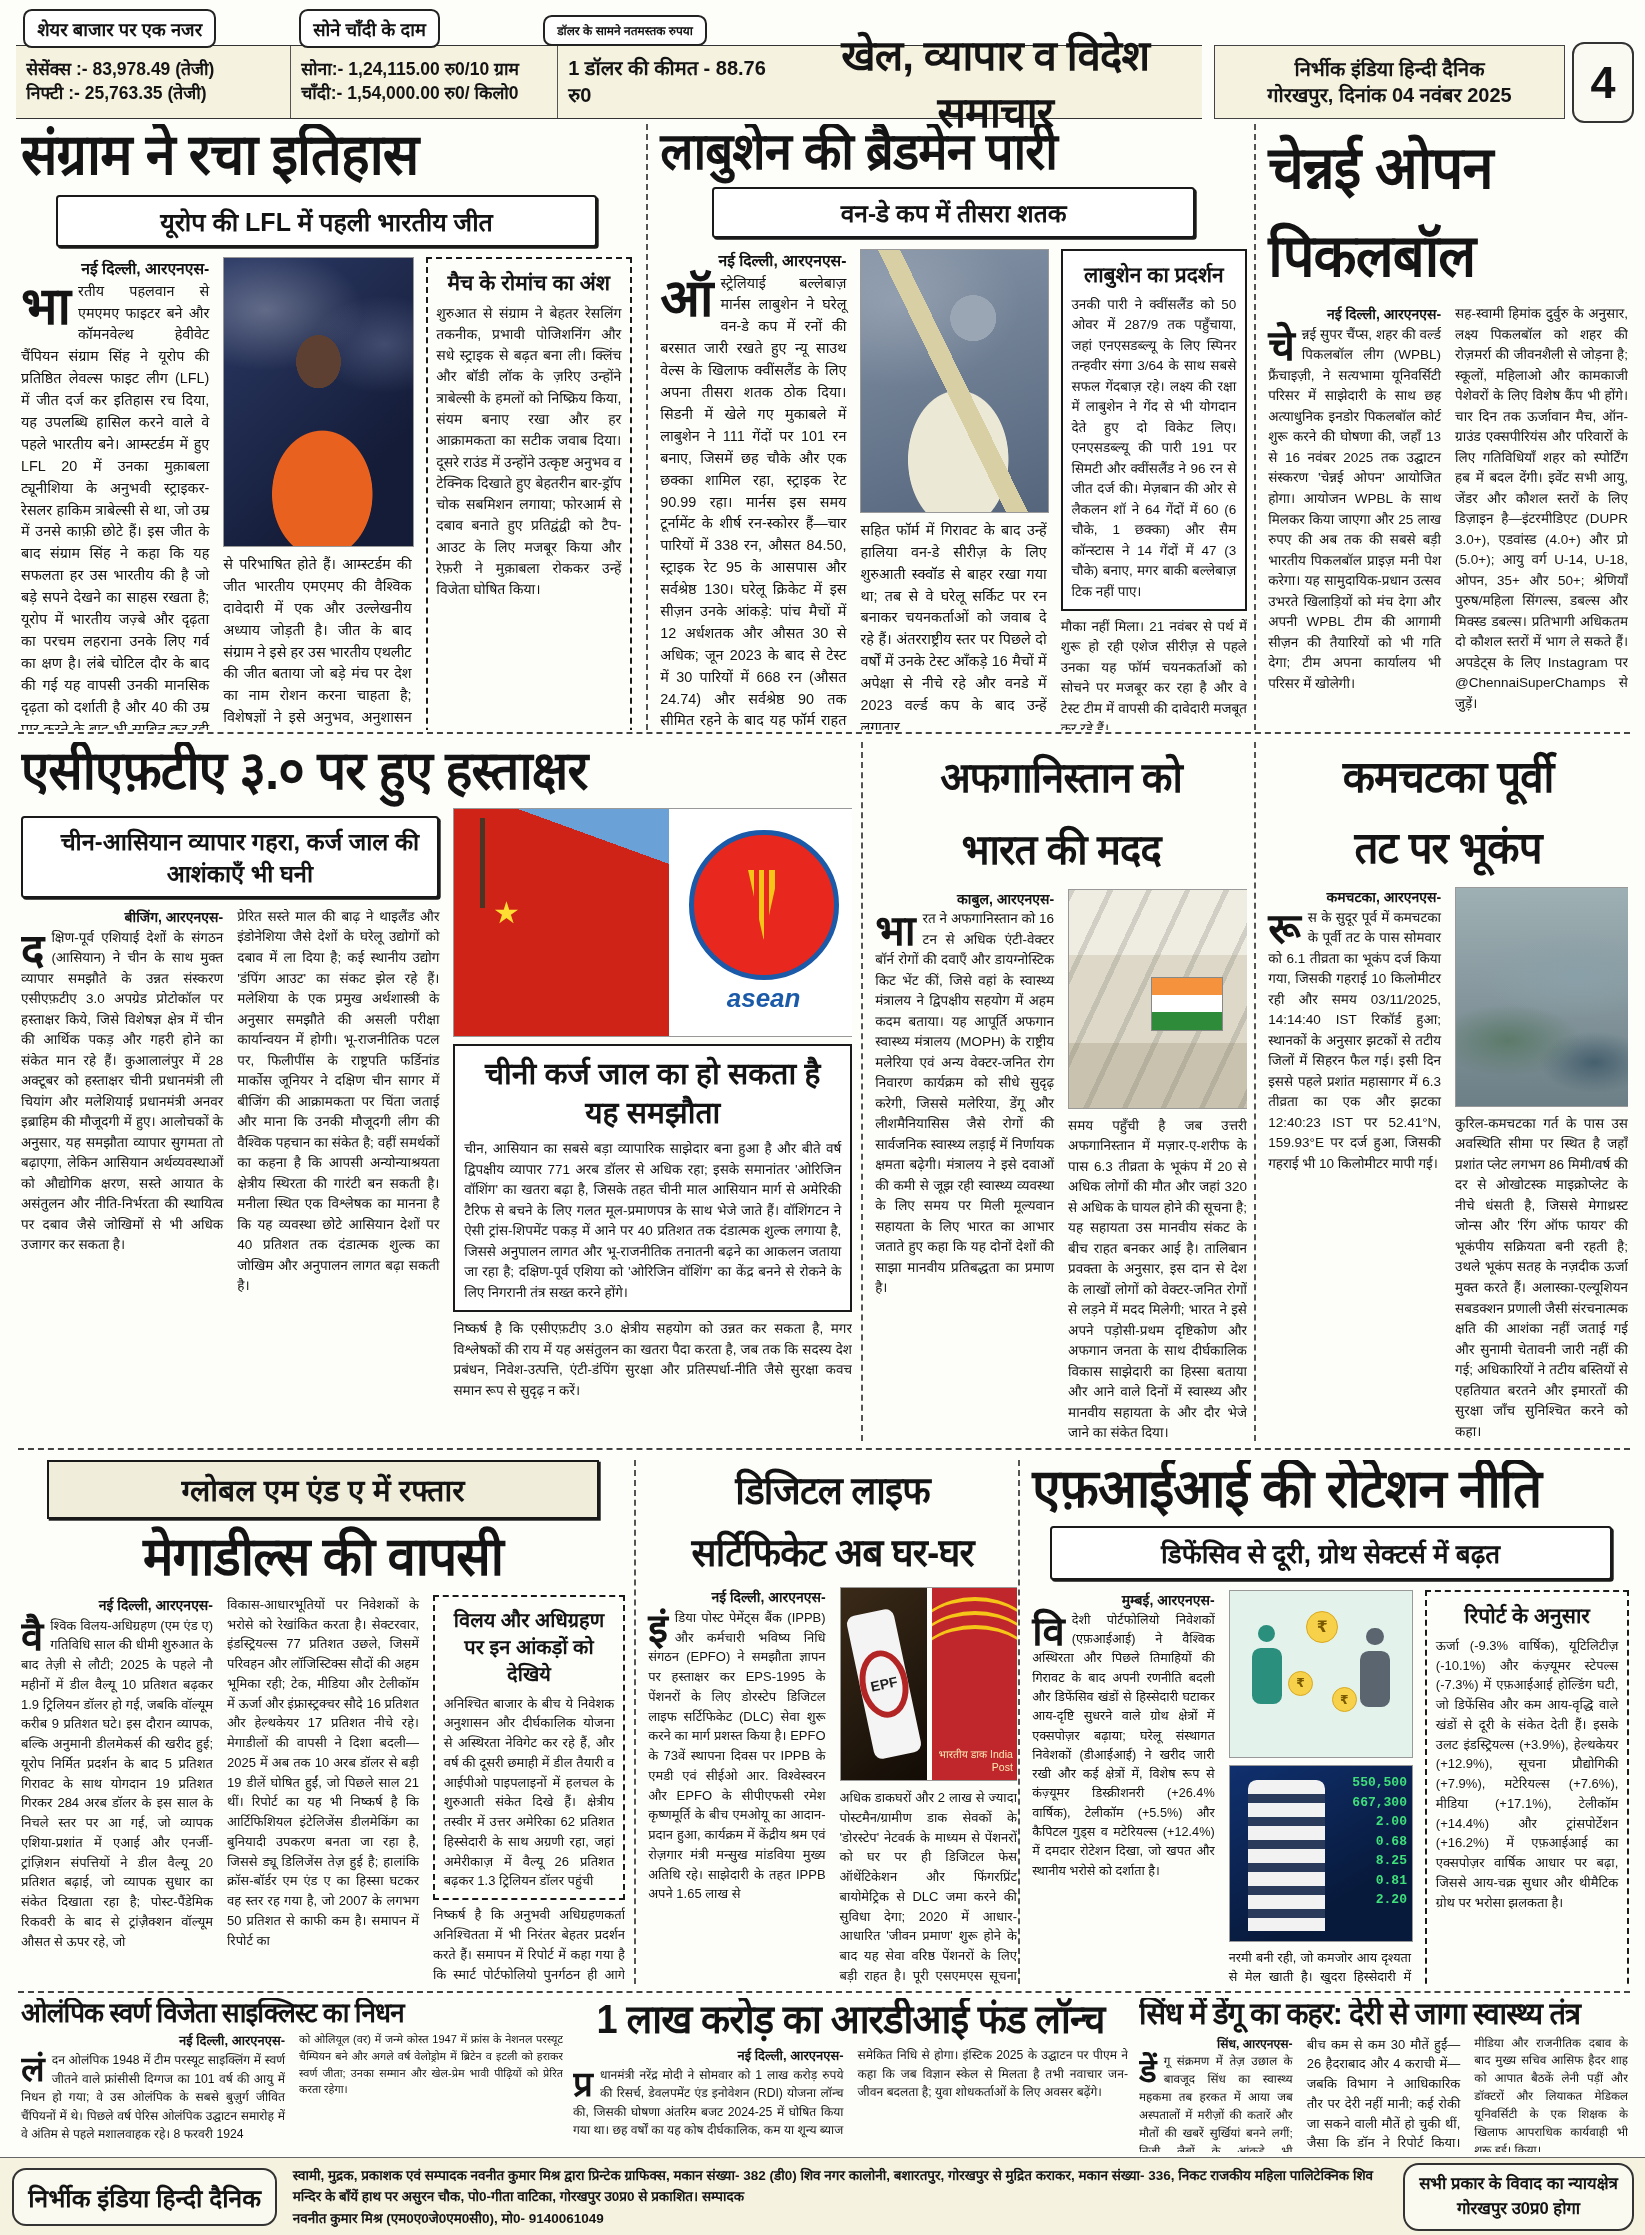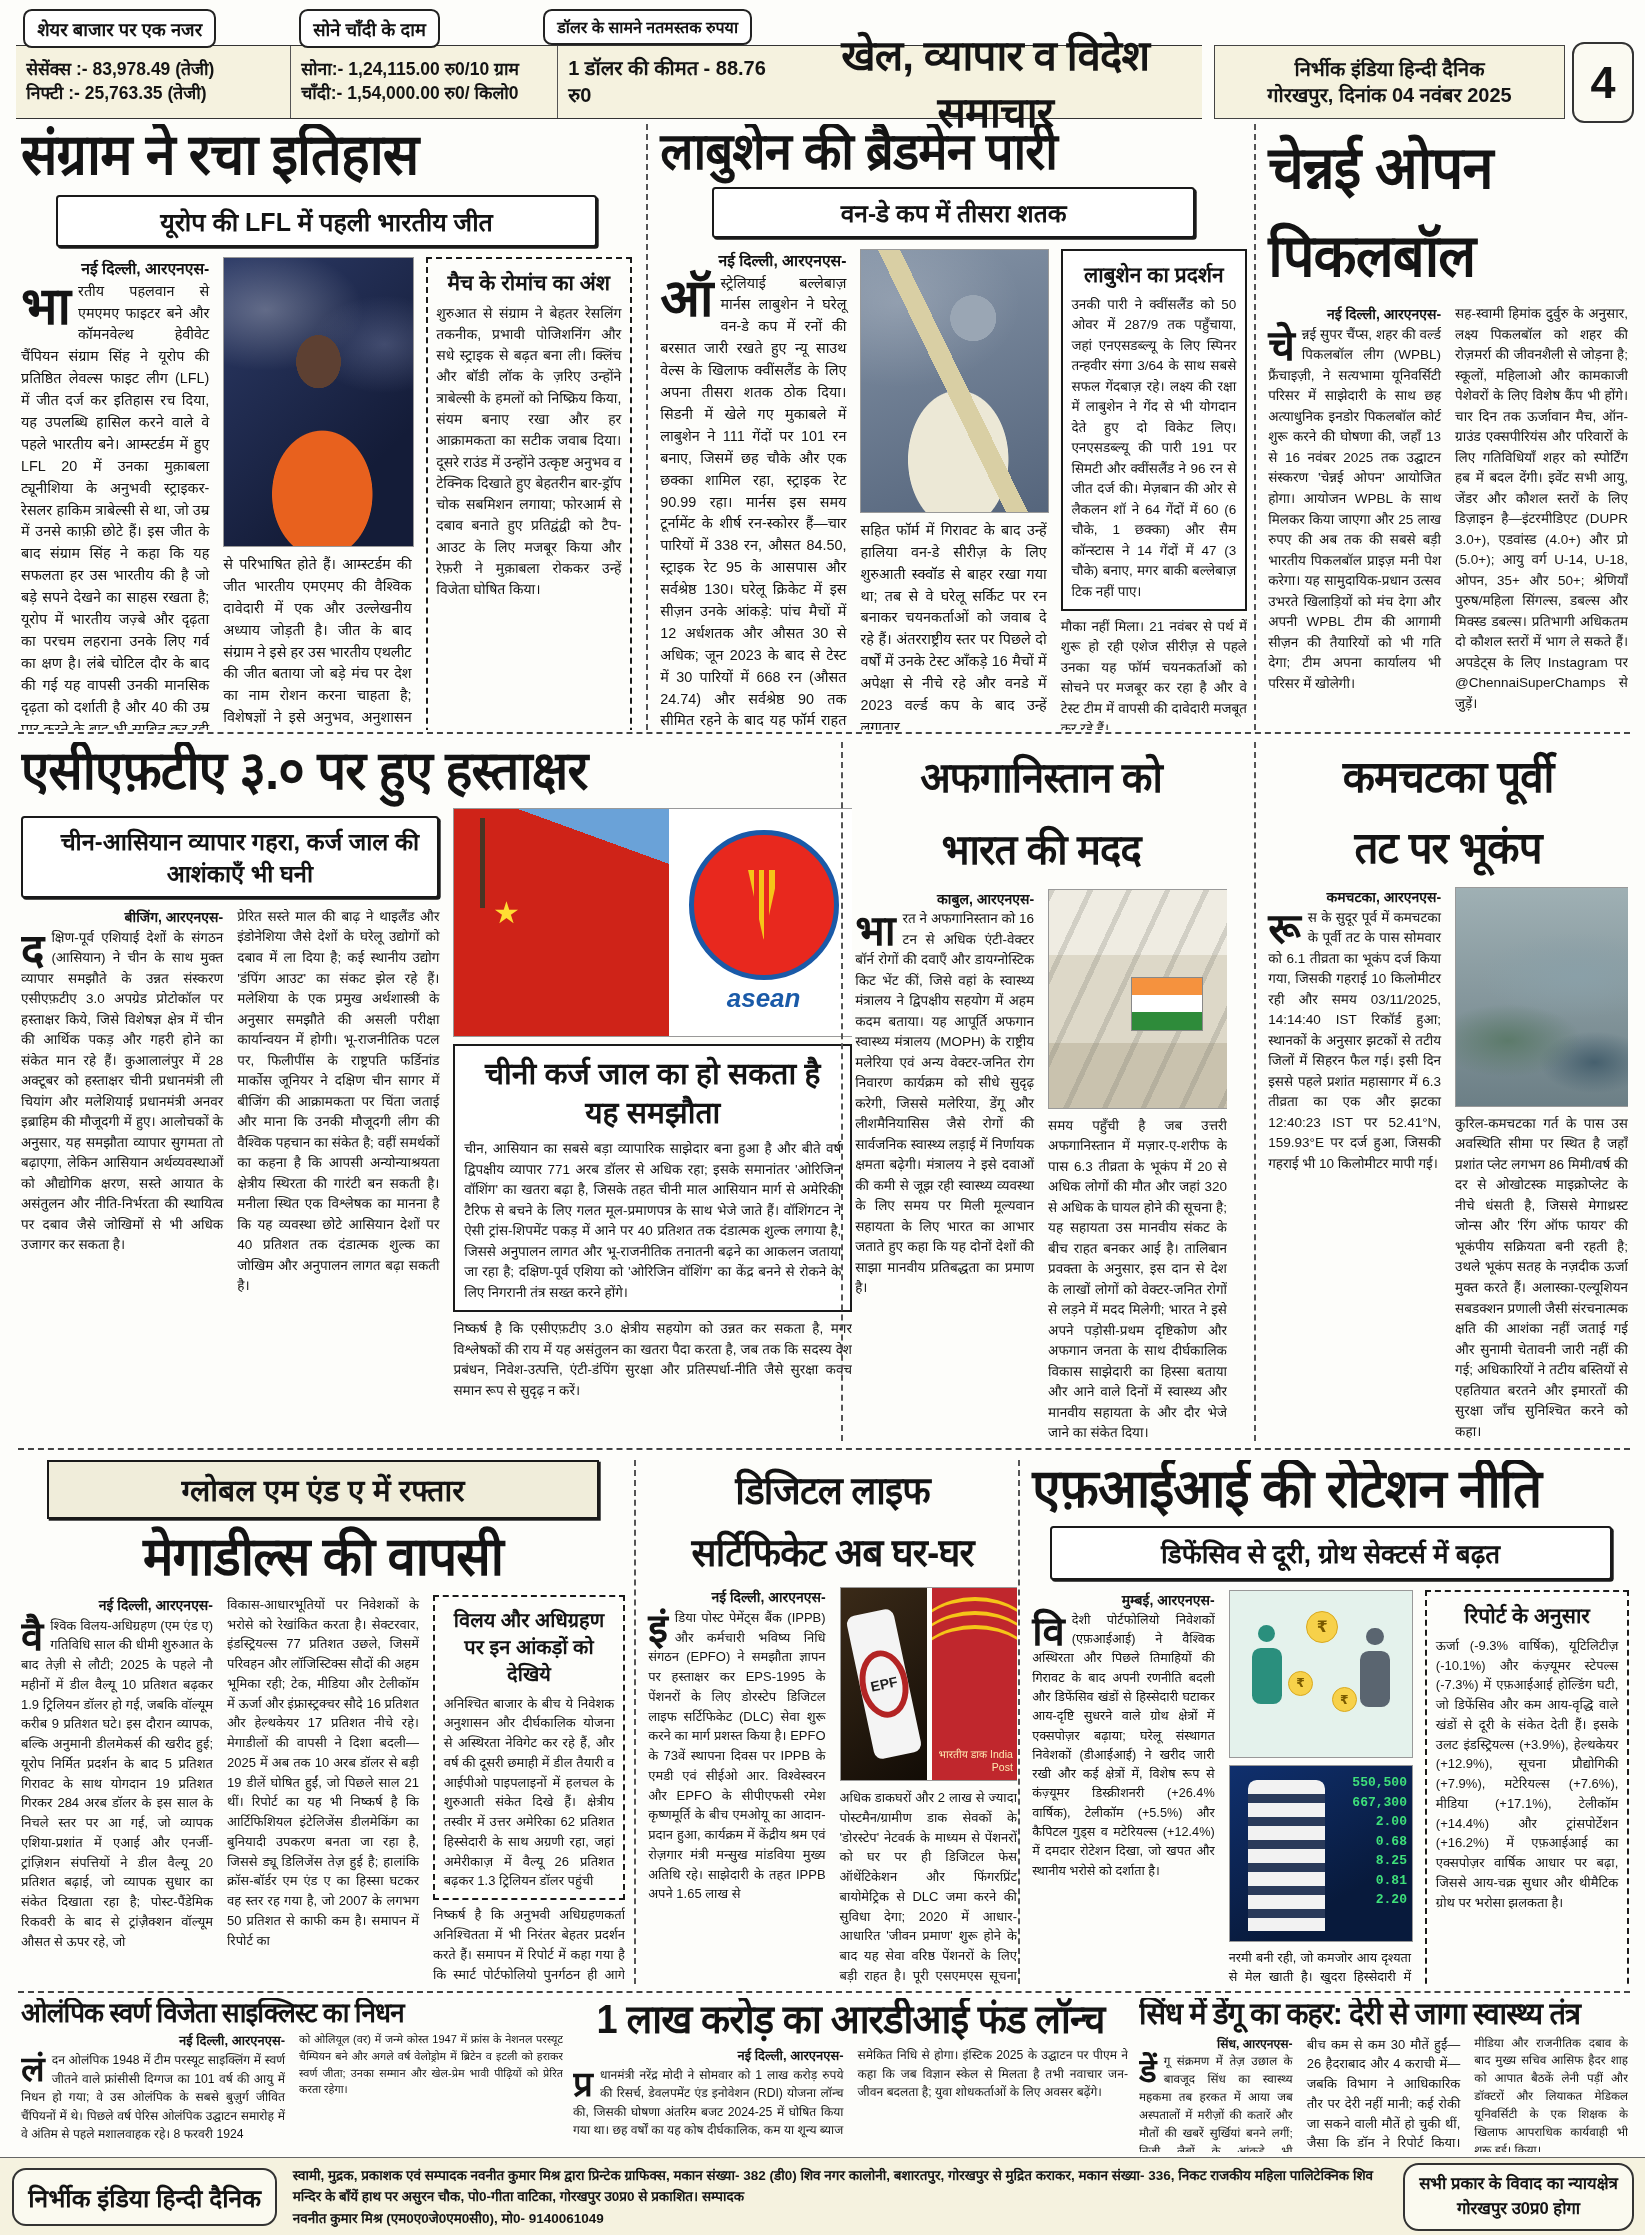--- a/index.html
+++ b/index.html
@@ -98,21 +98,21 @@
   #fjur{border:2.6px solid #333;border-radius:15.7px;background:#fbfaf0;font-weight:bold;font-size:16.6px;
         text-align:center;line-height:1.5;padding:7px 14px;white-space:nowrap;}
 </style>
 </head>
 <body>
 
 <div id="page">
 
   <div class="tabbox" style="left:23px;">शेयर बाजार पर एक नजर</div>
   <div class="tabbox" style="left:299px;">सोने चाँदी के दाम</div>
-  <div class="tabbox" style="left:543px;font-size:16px;">डॉलर के सामने नतमस्तक रुपया</div>
+  <div class="tabbox" style="left:543px;font-size:12px;margin-top:6px;">डॉलर के सामने नतमस्तक रुपया</div>
 
   <div id="creamband">
     <div class="bandvals" style="width:253px;">
       <span>सेसेंक्स :- 83,978.49  (तेजी)</span>
       <span>निफ्टी :- 25,763.35  (तेजी)</span>
     </div>
     <div class="bandvals" style="width:245px;">
       <span>सोना:- 1,24,115.00 रु0/10 ग्राम</span>
       <span>चाँदी:- 1,54,000.00 रु0/ किलो0</span>
     </div>
@@ -219,21 +219,21 @@
         </div>
         <div class="solidbox" style="margin-top:3.5px;">
           <div class="boxtitle" style="font-size:30px;line-height:1.3;">चीनी कर्ज जाल का हो सकता है यह समझौता</div>
           <p class="body-text" style="margin:0;font-size:13.5px;">चीन, आसियान का सबसे बड़ा व्यापारिक साझेदार बना हुआ है और बीते वर्ष द्विपक्षीय व्यापार 771 अरब डॉलर से अधिक रहा; इसके समानांतर 'ओरिजिन वॉशिंग' का खतरा बढ़ा है, जिसके तहत चीनी माल आसियान मार्ग से अमेरिकी टैरिफ से बचने के लिए गलत मूल-प्रमाणपत्र के साथ भेजे जाते हैं। वॉशिंगटन ने ऐसी ट्रांस-शिपमेंट पकड़ में आने पर 40 प्रतिशत तक दंडात्मक शुल्क लगाया है, जिससे अनुपालन लागत और भू-राजनीतिक तनातनी बढ़ने का आकलन जताया जा रहा है; दक्षिण-पूर्व एशिया को 'ओरिजिन वॉशिंग' का केंद्र बनने से रोकने के लिए निगरानी तंत्र सख्त करने होंगे।</p>
         </div>
         <p class="body-text" style="margin:7px 0 0 0;font-size:13.5px;">निष्कर्ष है कि एसीएफ़टीए 3.0 क्षेत्रीय सहयोग को उन्नत कर सकता है, मगर विश्लेषकों की राय में यह असंतुलन का खतरा पैदा करता है, जब तक कि सदस्य देश प्रबंधन, निवेश-उत्पत्ति, एंटी-डंपिंग सुरक्षा और प्रतिस्पर्धा-नीति जैसे सुरक्षा कवच समान रूप से सुदृढ़ न करें।</p>
       </div>
     </div>
   </div>
 
-  <div class="art vdash" style="left:841px;top:742px;width:386px;height:699px;box-sizing:border-box;">
+  <div class="art vdash" style="left:861px;top:742px;width:386px;height:699px;box-sizing:border-box;">
     <div class="hl" style="font-size:40px;line-height:1.7;text-align:center;">
       <div>अफगानिस्तान को</div>
       <div>भारत की मदद</div>
     </div>
     <div class="cols" style="margin-top:10.5px;">
       <div class="col">
         <span class="dateline" style="font-size:14px;">काबुल, आरएनएस-</span>
         <p class="body-text" style="margin:0;font-size:13.5px;"><span class="dcap" style="font-size:42px;">भा</span><span>रत ने अफगानिस्तान को 16 टन से अधिक एंटी-वेक्टर बॉर्न रोगों की दवाएँ और डायग्नोस्टिक किट भेंट कीं, जिसे वहां के स्वास्थ्य मंत्रालय ने द्विपक्षीय सहयोग में अहम कदम बताया। यह आपूर्ति अफगान स्वास्थ्य मंत्रालय (MOPH) के राष्ट्रीय मलेरिया एवं अन्य वेक्टर-जनित रोग निवारण कार्यक्रम को सीधे सुदृढ़ करेगी, जिससे मलेरिया, डेंगू और लीशमैनियासिस जैसे रोगों की सार्वजनिक स्वास्थ्य लड़ाई में निर्णायक क्षमता बढ़ेगी। मंत्रालय ने इसे दवाओं की कमी से जूझ रही स्वास्थ्य व्यवस्था के लिए समय पर मिली मूल्यवान सहायता के लिए भारत का आभार जताते हुए कहा कि यह दोनों देशों की साझा मानवीय प्रतिबद्धता का प्रमाण है।</span></p>
       </div>
       <div class="col">

